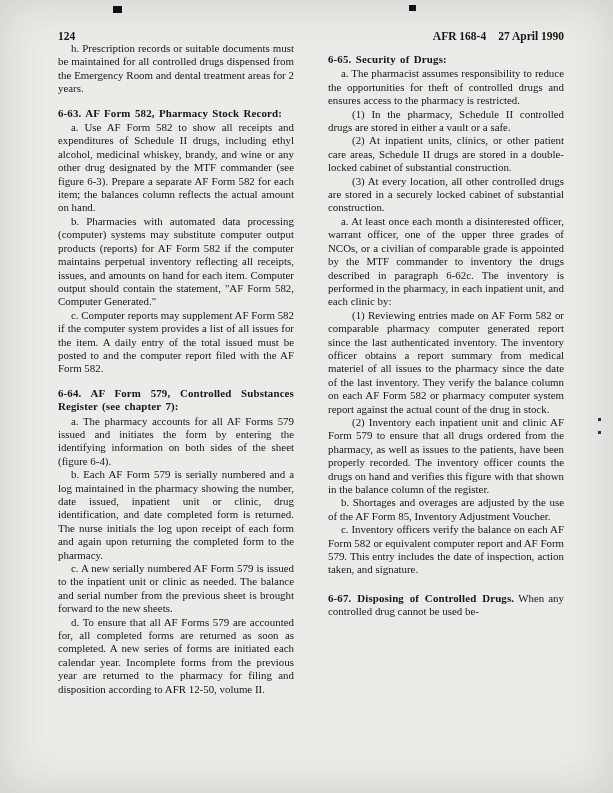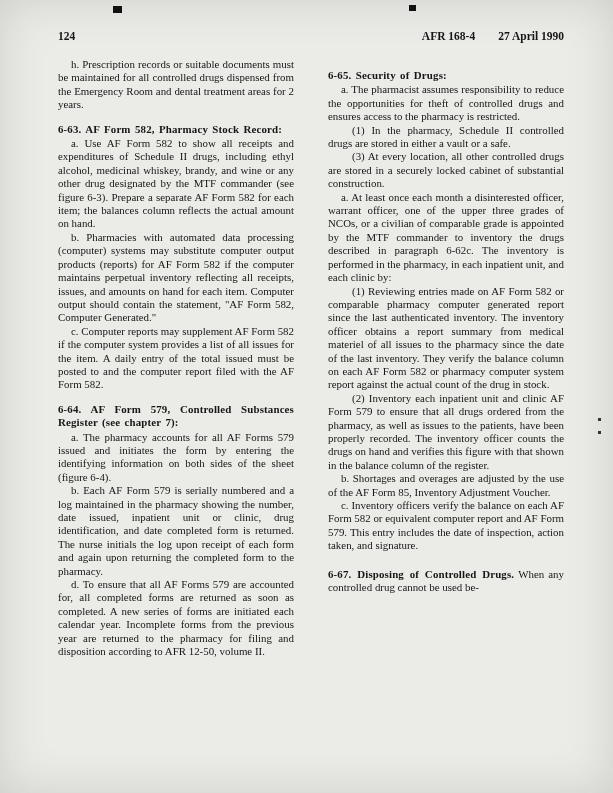--- a/index.html
+++ b/index.html
@@ -29,23 +29,22 @@
     background: transparent;
     border-top: 3px solid #333;
     border-bottom: 3px solid #333;
   }
   .page-header {
     display: flex;
     justify-content: space-between;
     align-items: baseline;
     font-weight: bold;
     font-size: 11.5px;
-    margin-bottom: 16px;
   }
-  .page-header .right { display: flex; gap: 23px; }
+  .page-header .right { display: flex; gap: 12px; }
   .columns {
     display: flex;
     gap: 34px;
   }
   .col {
     width: 240px;
     font-size: 10.9px;
     line-height: 13.4px;
     text-align: justify;
   }
@@ -92,27 +91,29 @@
 
     <div class="col">
       <p class="para">h. Prescription records or suitable documents must be maintained for all controlled drugs dispensed from the Emergency Room and dental treatment areas for 2 years.</p>
       <p class="heading">6-63. AF Form 582, Pharmacy Stock Record:</p>
       <p class="para">a. Use AF Form 582 to show all receipts and expenditures of Schedule II drugs, including ethyl alcohol, medicinal whiskey, brandy, and wine or any other drug designated by the MTF commander (see figure 6-3). Prepare a separate AF Form 582 for each item; the balances column reflects the actual amount on hand.</p>
       <p class="para">b. Pharmacies with automated data processing (computer) systems may substitute computer output products (reports) for AF Form 582 if the computer maintains perpetual inventory reflecting all receipts, issues, and amounts on hand for each item. Computer output should contain the statement, "AF Form 582, Computer Generated."</p>
       <p class="para">c. Computer reports may supplement AF Form 582 if the computer system provides a list of all issues for the item. A daily entry of the total issued must be posted to and the computer report filed with the AF Form 582.</p>
       <p class="heading">6-64. AF Form 579, Controlled Substances Register (see chapter 7):</p>
       <p class="para">a. The pharmacy accounts for all AF Forms 579 issued and initiates the form by entering the identifying information on both sides of the sheet (figure 6-4).</p>
       <p class="para">b. Each AF Form 579 is serially numbered and a log maintained in the pharmacy showing the number, date issued, inpatient unit or clinic, drug identification, and date completed form is returned. The nurse initials the log upon receipt of each form and again upon returning the completed form to the pharmacy.</p>
+      <p class="para">c. A new serially numbered AF Form 579 is issued to the inpatient unit or clinic as needed. The balance and serial number from the previous sheet is brought forward to the new sheets.</p>
       <p class="para">d. To ensure that all AF Forms 579 are accounted for, all completed forms are returned as soon as completed. A new series of forms are initiated each calendar year. Incomplete forms from the previous year are returned to the pharmacy for filing and disposition according to AFR 12-50, volume II.</p>
     </div>
 
     <div class="col">
       <p class="heading">6-65. Security of Drugs:</p>
       <p class="para">a. The pharmacist assumes responsibility to reduce the opportunities for theft of controlled drugs and ensures access to the pharmacy is restricted.</p>
       <p class="subpara">(1) In the pharmacy, Schedule II controlled drugs are stored in either a vault or a safe.</p>
+      <p class="subpara">(2) At inpatient units, clinics, or other patient care areas, Schedule II drugs are stored in a double-locked cabinet of substantial construction.</p>
       <p class="subpara">(3) At every location, all other controlled drugs are stored in a securely locked cabinet of substantial construction.</p>
       <p class="para">a. At least once each month a disinterested officer, warrant officer, one of the upper three grades of NCOs, or a civilian of comparable grade is appointed by the MTF commander to inventory the drugs described in paragraph 6-62c. The inventory is performed in the pharmacy, in each inpatient unit, and each clinic by:</p>
       <p class="subpara">(1) Reviewing entries made on AF Form 582 or comparable pharmacy computer generated report since the last authenticated inventory. The inventory officer obtains a report summary from medical materiel of all issues to the pharmacy since the date of the last inventory. They verify the balance column on each AF Form 582 or pharmacy computer system report against the actual count of the drug in stock.</p>
       <p class="subpara">(2) Inventory each inpatient unit and clinic AF Form 579 to ensure that all drugs ordered from the pharmacy, as well as issues to the patients, have been properly recorded. The inventory officer counts the drugs on hand and verifies this figure with that shown in the balance column of the register.</p>
       <p class="para">b. Shortages and overages are adjusted by the use of the AF Form 85, Inventory Adjustment Voucher.</p>
       <p class="para">c. Inventory officers verify the balance on each AF Form 582 or equivalent computer report and AF Form 579. This entry includes the date of inspection, action taken, and signature.</p>
       <p class="para runin"><b>6-67. Disposing of Controlled Drugs.</b> <span>When any controlled drug cannot be used be-</span></p>
     </div>
 
   </div>

